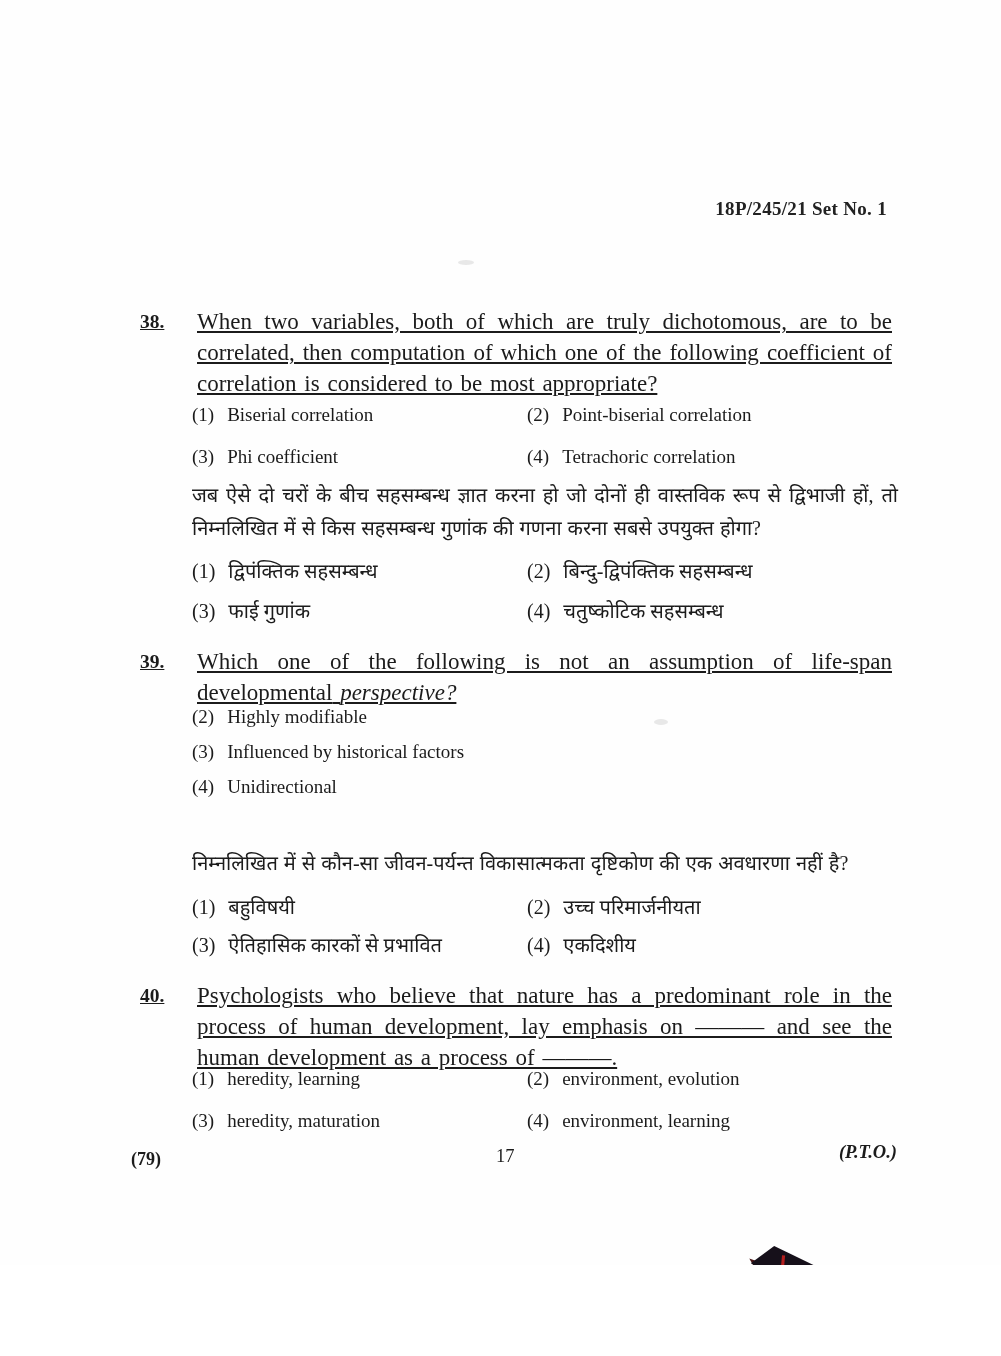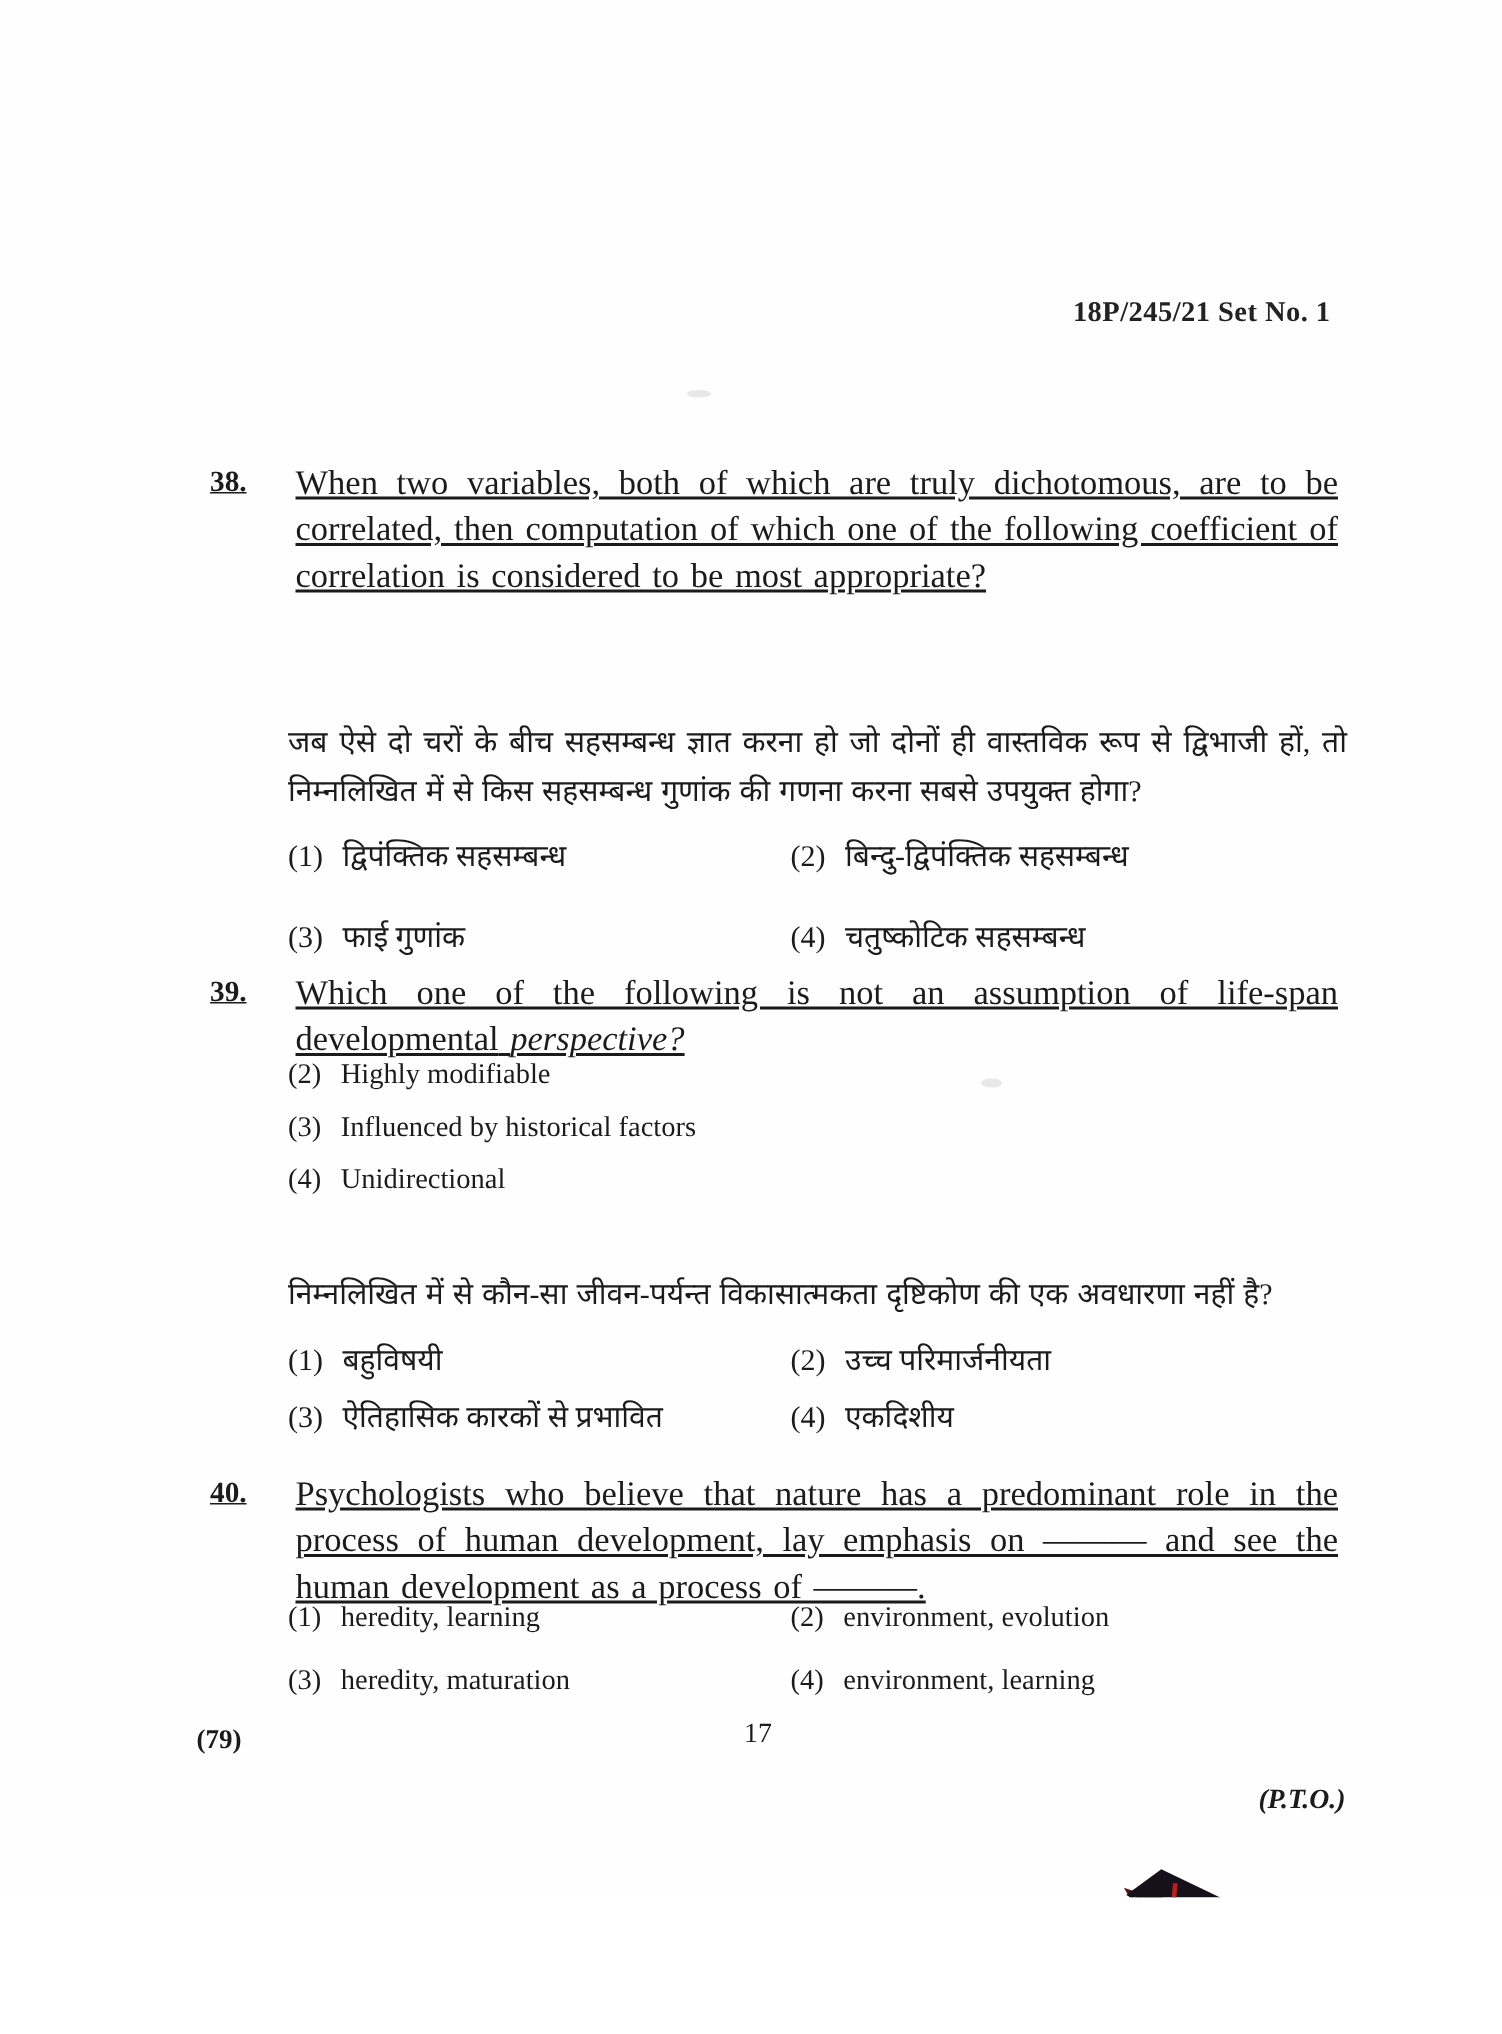--- a/index.html
+++ b/index.html
@@ -23,26 +23,26 @@
     position:absolute;left:192px;width:710px;
     display:grid;grid-template-columns:335px 1fr;
   }
   .opts-list{position:absolute;left:192px;width:700px;}
   .opt{font-size:19px;line-height:26px;white-space:nowrap;}
   .opts-list .opt{margin-bottom:9px;}
   .onum{display:inline-block;margin-right:13px;}
   .hindi{position:absolute;left:192px;width:706px;font-size:20px;line-height:33px;text-align:justify;word-spacing:1px;}
   .hopt{font-size:20px;line-height:30px;white-space:nowrap;}
   .g38{top:402px;row-gap:16px;}
-  .g38h{top:556px;row-gap:24px;}
+  .g38h{top:556px;row-gap:10px;}
   .g39h{top:892px;row-gap:8px;}
   .g40{top:1066px;row-gap:16px;}
   .footer-left{position:absolute;left:131px;top:1149px;font-size:18px;font-weight:700;}
   .footer-page{position:absolute;left:496px;top:1146px;font-size:18.5px;}
-  .footer-right{position:absolute;right:104px;top:1142px;font-size:18.5px;font-weight:700;font-style:italic;margin-top:48px;}
+  .footer-right{position:absolute;right:104px;top:1142px;font-size:18.5px;font-weight:700;font-style:italic;}
   .artifact{position:absolute;background:#9a9a9a;border-radius:50%;opacity:.22;}
   .a1{left:458px;top:260px;width:16px;height:5px;}
   .a2{left:654px;top:719px;width:14px;height:6px;}
   
   .logo{position:absolute;left:743px;top:1242px;width:250px;height:95px;}
   .logo-char{position:absolute;left:0;top:2px;width:78px;height:90px;}
   .logo-brand{position:absolute;left:58px;top:22px;font-family:"Liberation Sans", sans-serif;
     font-weight:700;font-size:31px;letter-spacing:-0.5px;line-height:32px;}
   .logo-tld{position:absolute;left:216px;top:29px;font-family:"Liberation Sans", sans-serif;
     font-size:9px;font-weight:700;writing-mode:vertical-rl;letter-spacing:1px;}
@@ -57,20 +57,26 @@
   <div class="header-code">18P/245/21 Set No. 1</div>
 
   <div class="artifact a1"></div>
   <div class="artifact a2"></div>
 
   <div class="qblock" style="top:306px;">
     <div class="qnum">38.</div>
     <div class="qtext">When two variables, both of which are truly dichotomous, are to be correlated, then computation of which one of the following coefficient of correlation is considered to be most appropriate?</div>
   </div>
 
+  <div class="opts-grid g38">
+    <div class="opt"><span class="onum">(1)</span><span>Biserial correlation</span></div>
+    <div class="opt"><span class="onum">(2)</span><span>Point-biserial correlation</span></div>
+    <div class="opt"><span class="onum">(3)</span><span>Phi coefficient</span></div>
+    <div class="opt"><span class="onum">(4)</span><span>Tetrachoric correlation</span></div>
+  </div>
 
   <div class="hindi" style="top:479px;">जब ऐसे दो चरों के बीच सहसम्बन्ध ज्ञात करना हो जो दोनों ही वास्तविक रूप से द्विभाजी हों, तो निम्नलिखित में से किस सहसम्बन्ध गुणांक की गणना करना सबसे उपयुक्त होगा?</div>
 
   <div class="opts-grid g38h">
     <div class="hopt"><span class="onum">(1)</span><span>द्विपंक्तिक सहसम्बन्ध</span></div>
     <div class="hopt"><span class="onum">(2)</span><span>बिन्दु-द्विपंक्तिक सहसम्बन्ध</span></div>
     <div class="hopt"><span class="onum">(3)</span><span>फाई गुणांक</span></div>
     <div class="hopt"><span class="onum">(4)</span><span>चतुष्कोटिक सहसम्बन्ध</span></div>
   </div>
 

